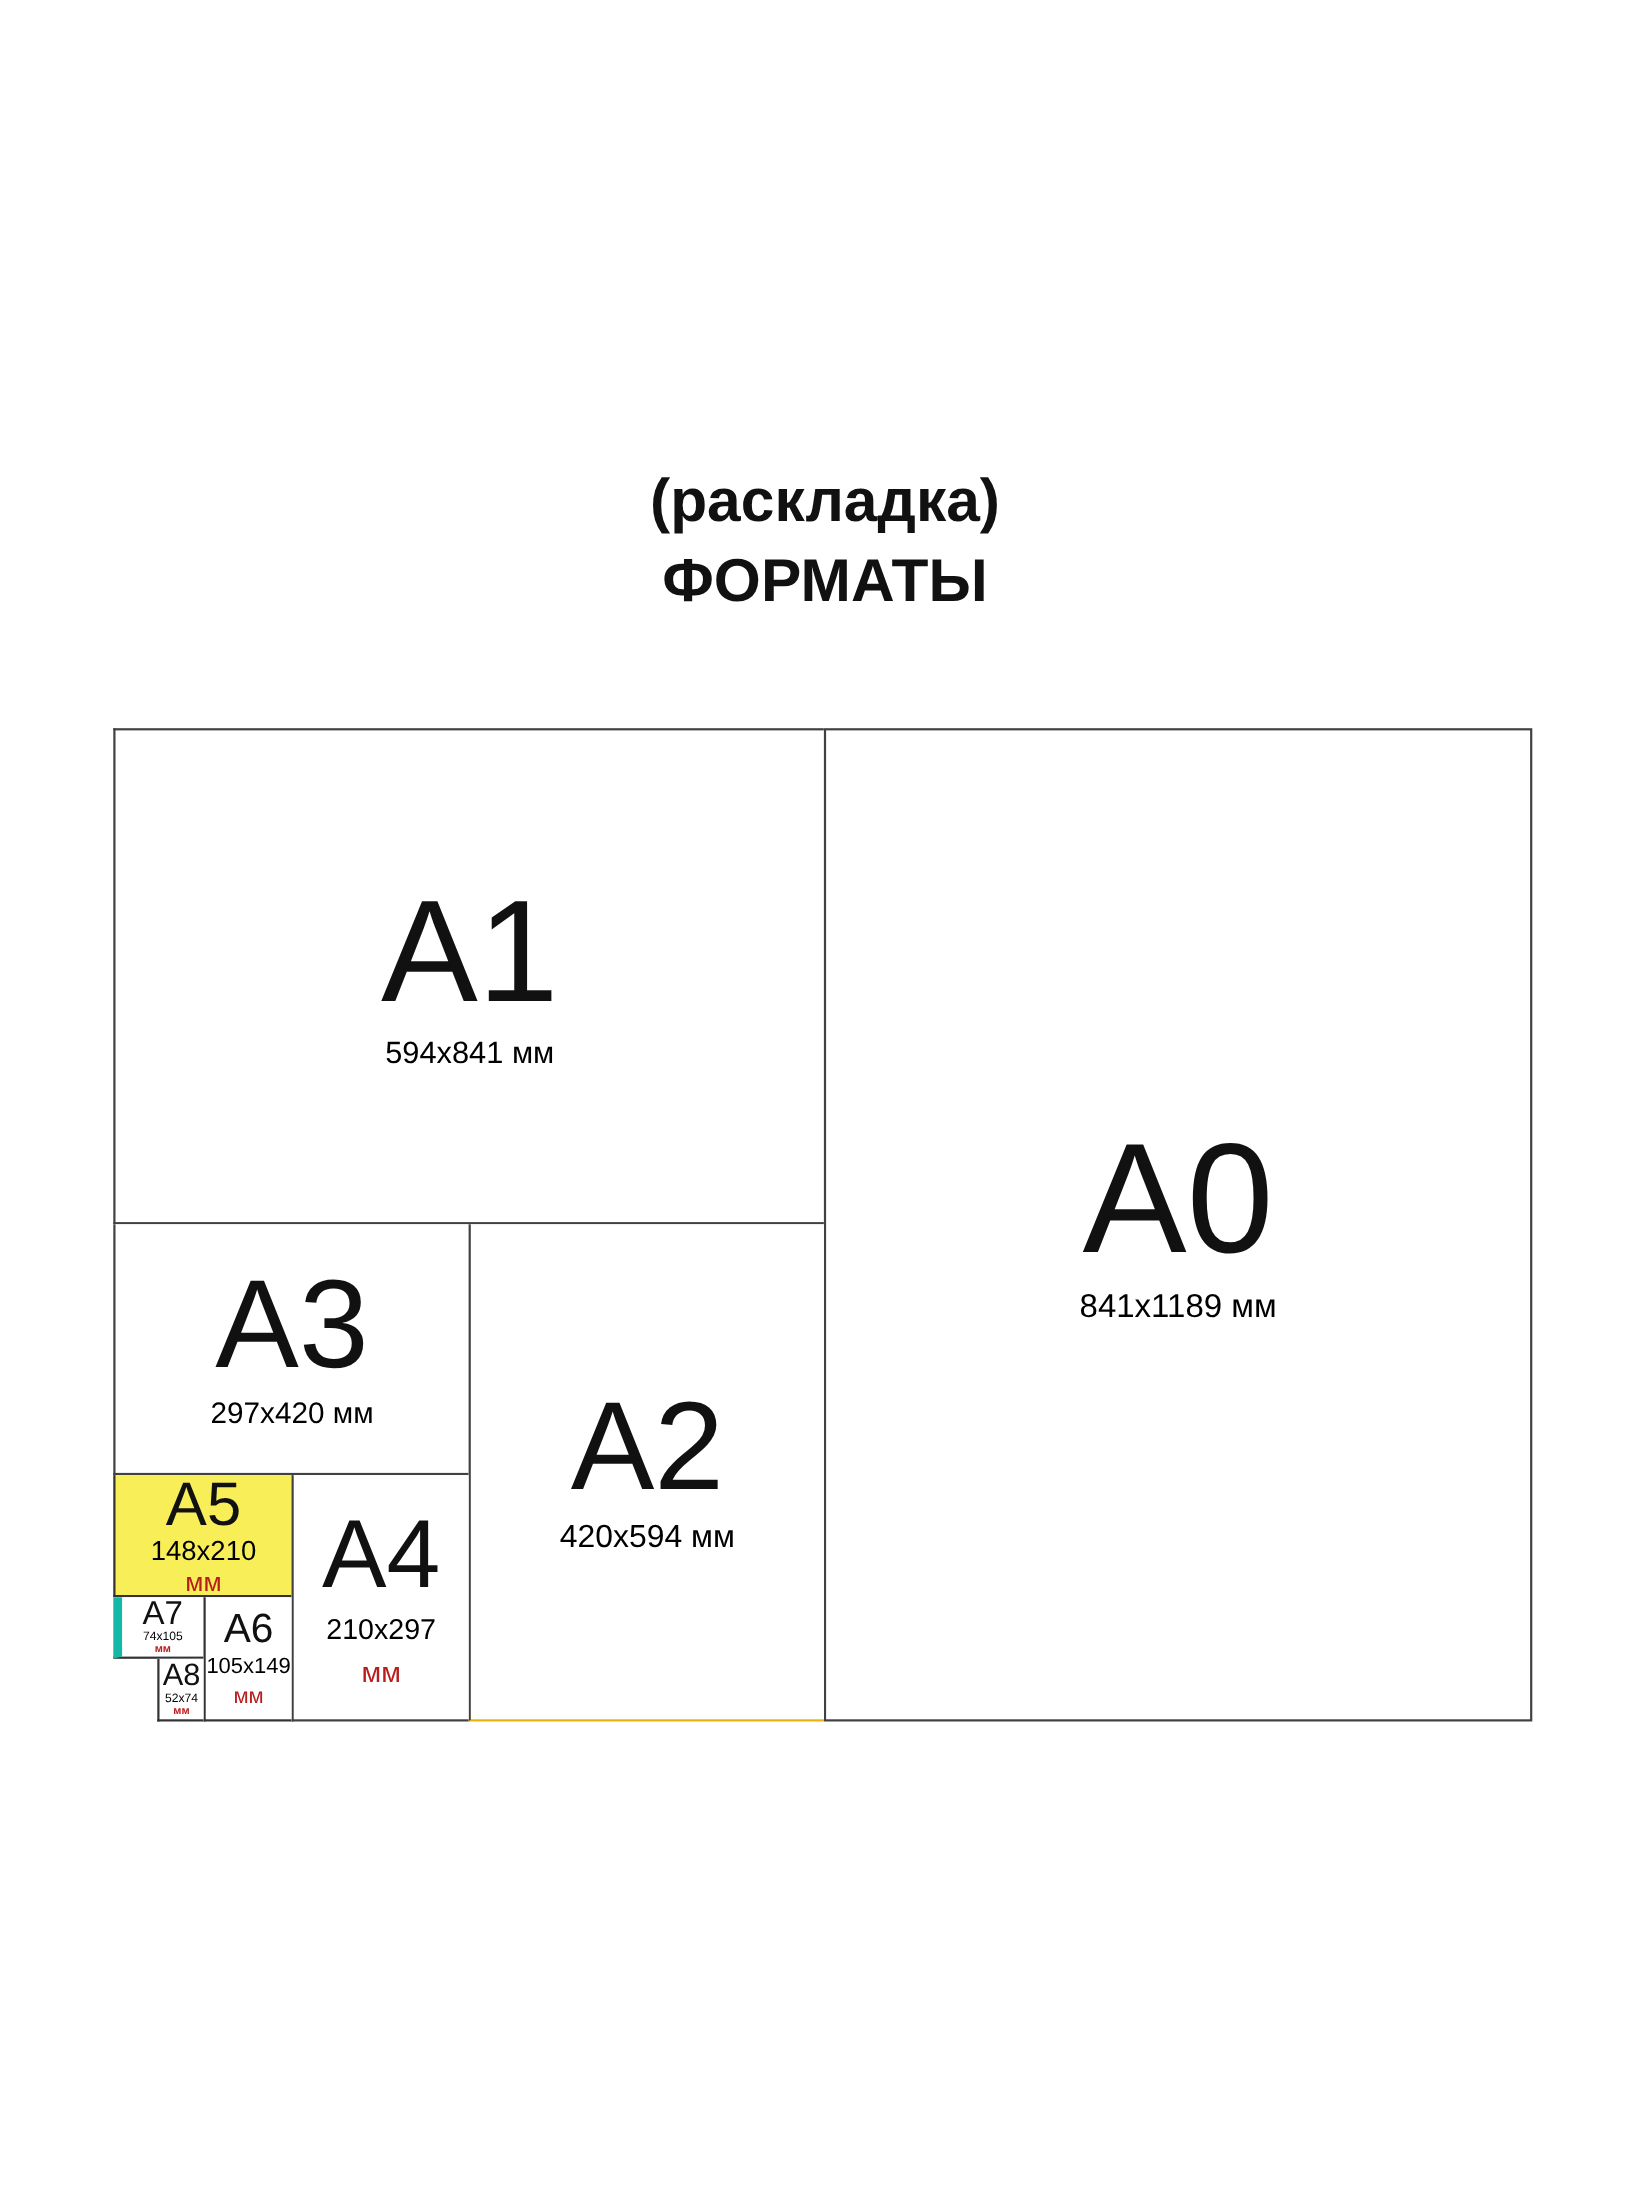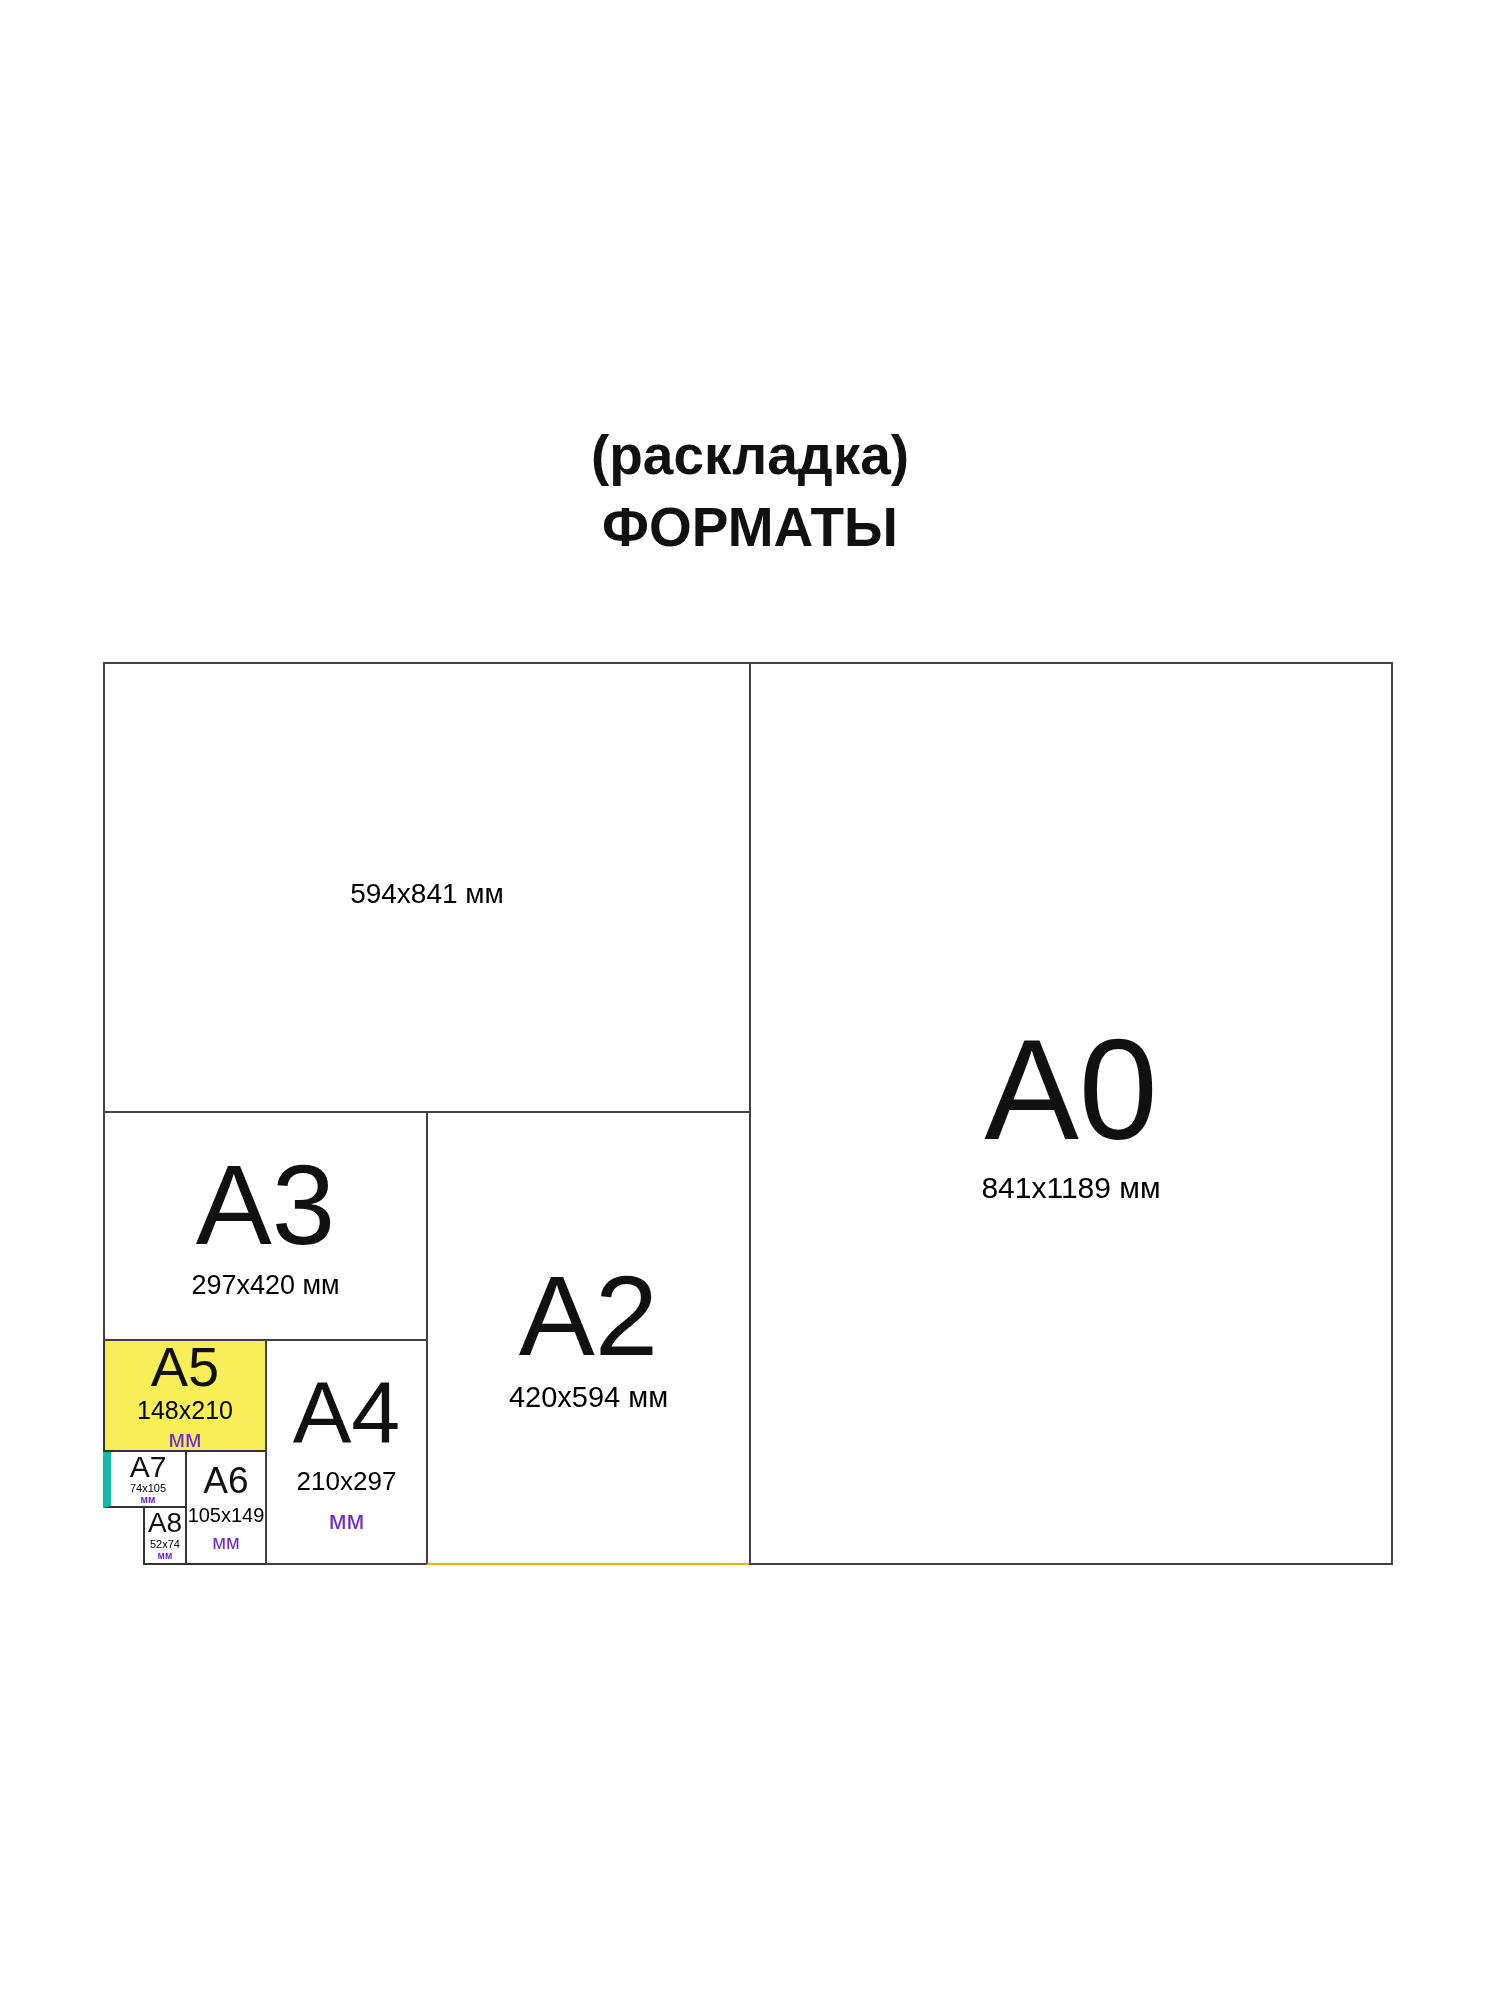--- a/index.html
+++ b/index.html
@@ -34,21 +34,21 @@
     box-sizing: border-box;
     display: flex;
     flex-direction: column;
     align-items: center;
     justify-content: center;
     text-align: center;
     background: #ffffff;
   }
   .fmt-main { line-height: 0.95; font-weight: 400; color: #111111; }
   .fmt-sub  { line-height: 1.1;  font-weight: 400; color: #000000; }
-  .fmt-unit { line-height: 1.0;  font-weight: 400; color: #6d28d9; }
+  .fmt-unit { line-height: 1.0;  font-weight: 400; color: #b91c1c; }
 
   
   #box-a0 {
     left: 749px; top: 662px; width: 644px; height: 903px;
     border: 2px solid #414141;
   }
   #box-a1 {
     left: 103px; top: 662px; width: 646px; height: 451px;
     border-top: 2px solid #414141;
     border-left: 2px solid #414141;
@@ -127,20 +127,21 @@
 <body>
 
 <div id="page">
 
   <div class="title">
     <div>(раскладка)</div>
     <div>ФОРМАТЫ</div>
   </div>
 
   <div id="box-a1" class="fmt-box">
+    <div class="fmt-main">A1</div>
     <div class="fmt-sub">594x841 мм</div>
   </div>
 
   <div id="box-a0" class="fmt-box">
     <div class="fmt-main">A0</div>
     <div class="fmt-sub">841x1189 мм</div>
   </div>
 
   <div id="box-a3" class="fmt-box">
     <div class="fmt-main">A3</div>

